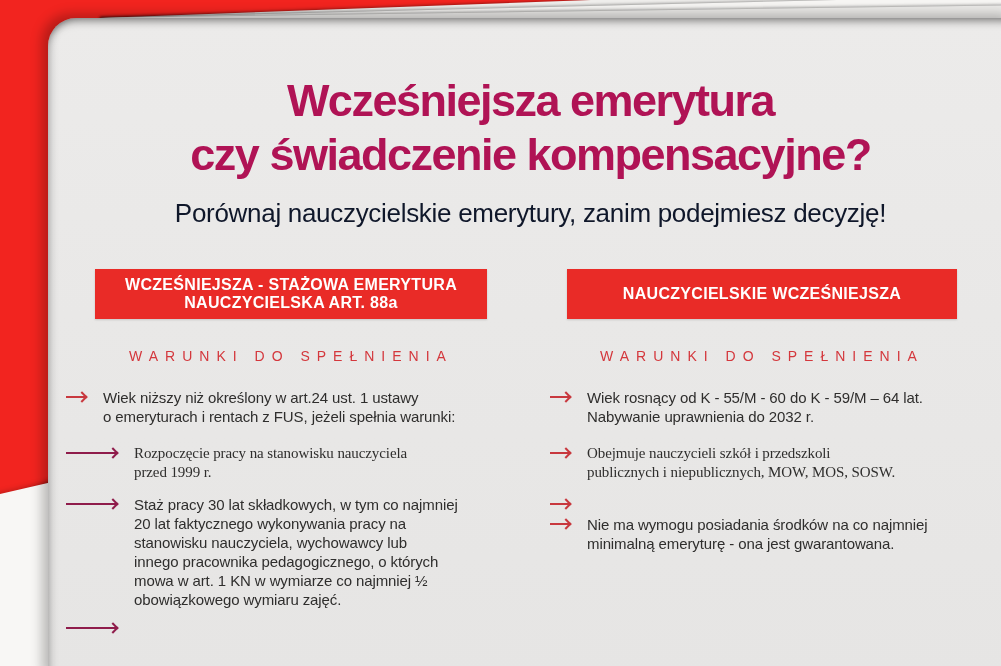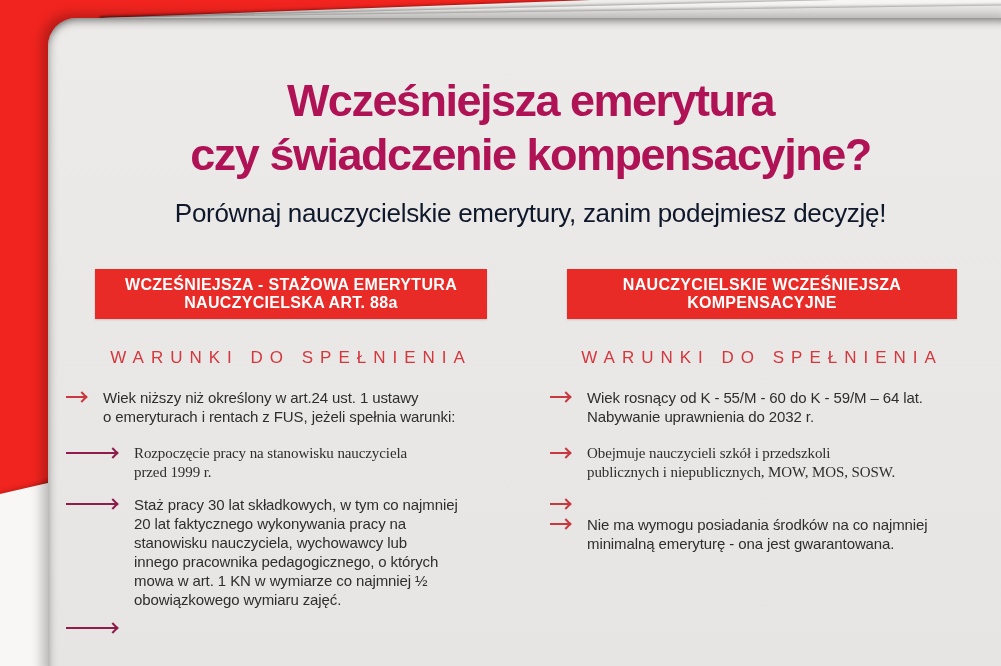--- a/index.html
+++ b/index.html
@@ -60,21 +60,21 @@
     position:absolute;top:269px;height:50px;background:var(--header_box_red);
     color:#ffffff;font-weight:700;font-size:16px;line-height:18px;
     display:flex;flex-direction:column;justify-content:center;text-align:center;
     letter-spacing:0.3px;box-shadow:0 1px 2px rgba(0,0,0,.15);
   }
   .hdr-box-left{left:95px;width:392px;}
   .hdr-box-right{left:567px;width:390px;}
   
   .warunki{
     position:absolute;top:348px;color:var(--conditions_red);
-    font-size:17px;font-weight:500;letter-spacing:7px;text-align:center;
+    font-size:14px;font-weight:500;letter-spacing:7px;text-align:center;
   }
   .warunki-left{left:95px;width:392px;}
   .warunki-right{left:567px;width:390px;}
   
   .list{position:absolute;top:388px;}
   .list-left{left:66px;width:440px;}
   .list-right{left:550px;width:440px;}
   .item{display:flex;align-items:flex-start;}
   .gap-a{margin-bottom:18px;}
   .gap-b{margin-bottom:13px;font-family:Liberation Serif, serif;}
@@ -142,21 +142,20 @@
 mowa w art. 1 KN w wymiarze co najmniej ½
 obowiązkowego wymiaru zajęć.</span>
       </div>
       <div class="item">
         <span class="arrow arrow-long"></span>
       </div>
     </div>
 
     <div class="hdr-box hdr-box-right">
       <div>NAUCZYCIELSKIE WCZEŚNIEJSZA</div>
-      <div>KOMPENSACYJNE</div>
     </div>
     <div class="warunki warunki-right">WARUNKI DO SPEŁNIENIA</div>
 
     <div class="list list-right">
       <div class="item gap-a">
         <span class="arrow arrow-short"></span>
         <span class="item-text">Wiek rosnący od K - 55/M - 60 do K - 59/M – 64 lat.
 Nabywanie uprawnienia do 2032 r.</span>
       </div>
       <div class="item gap-b">

